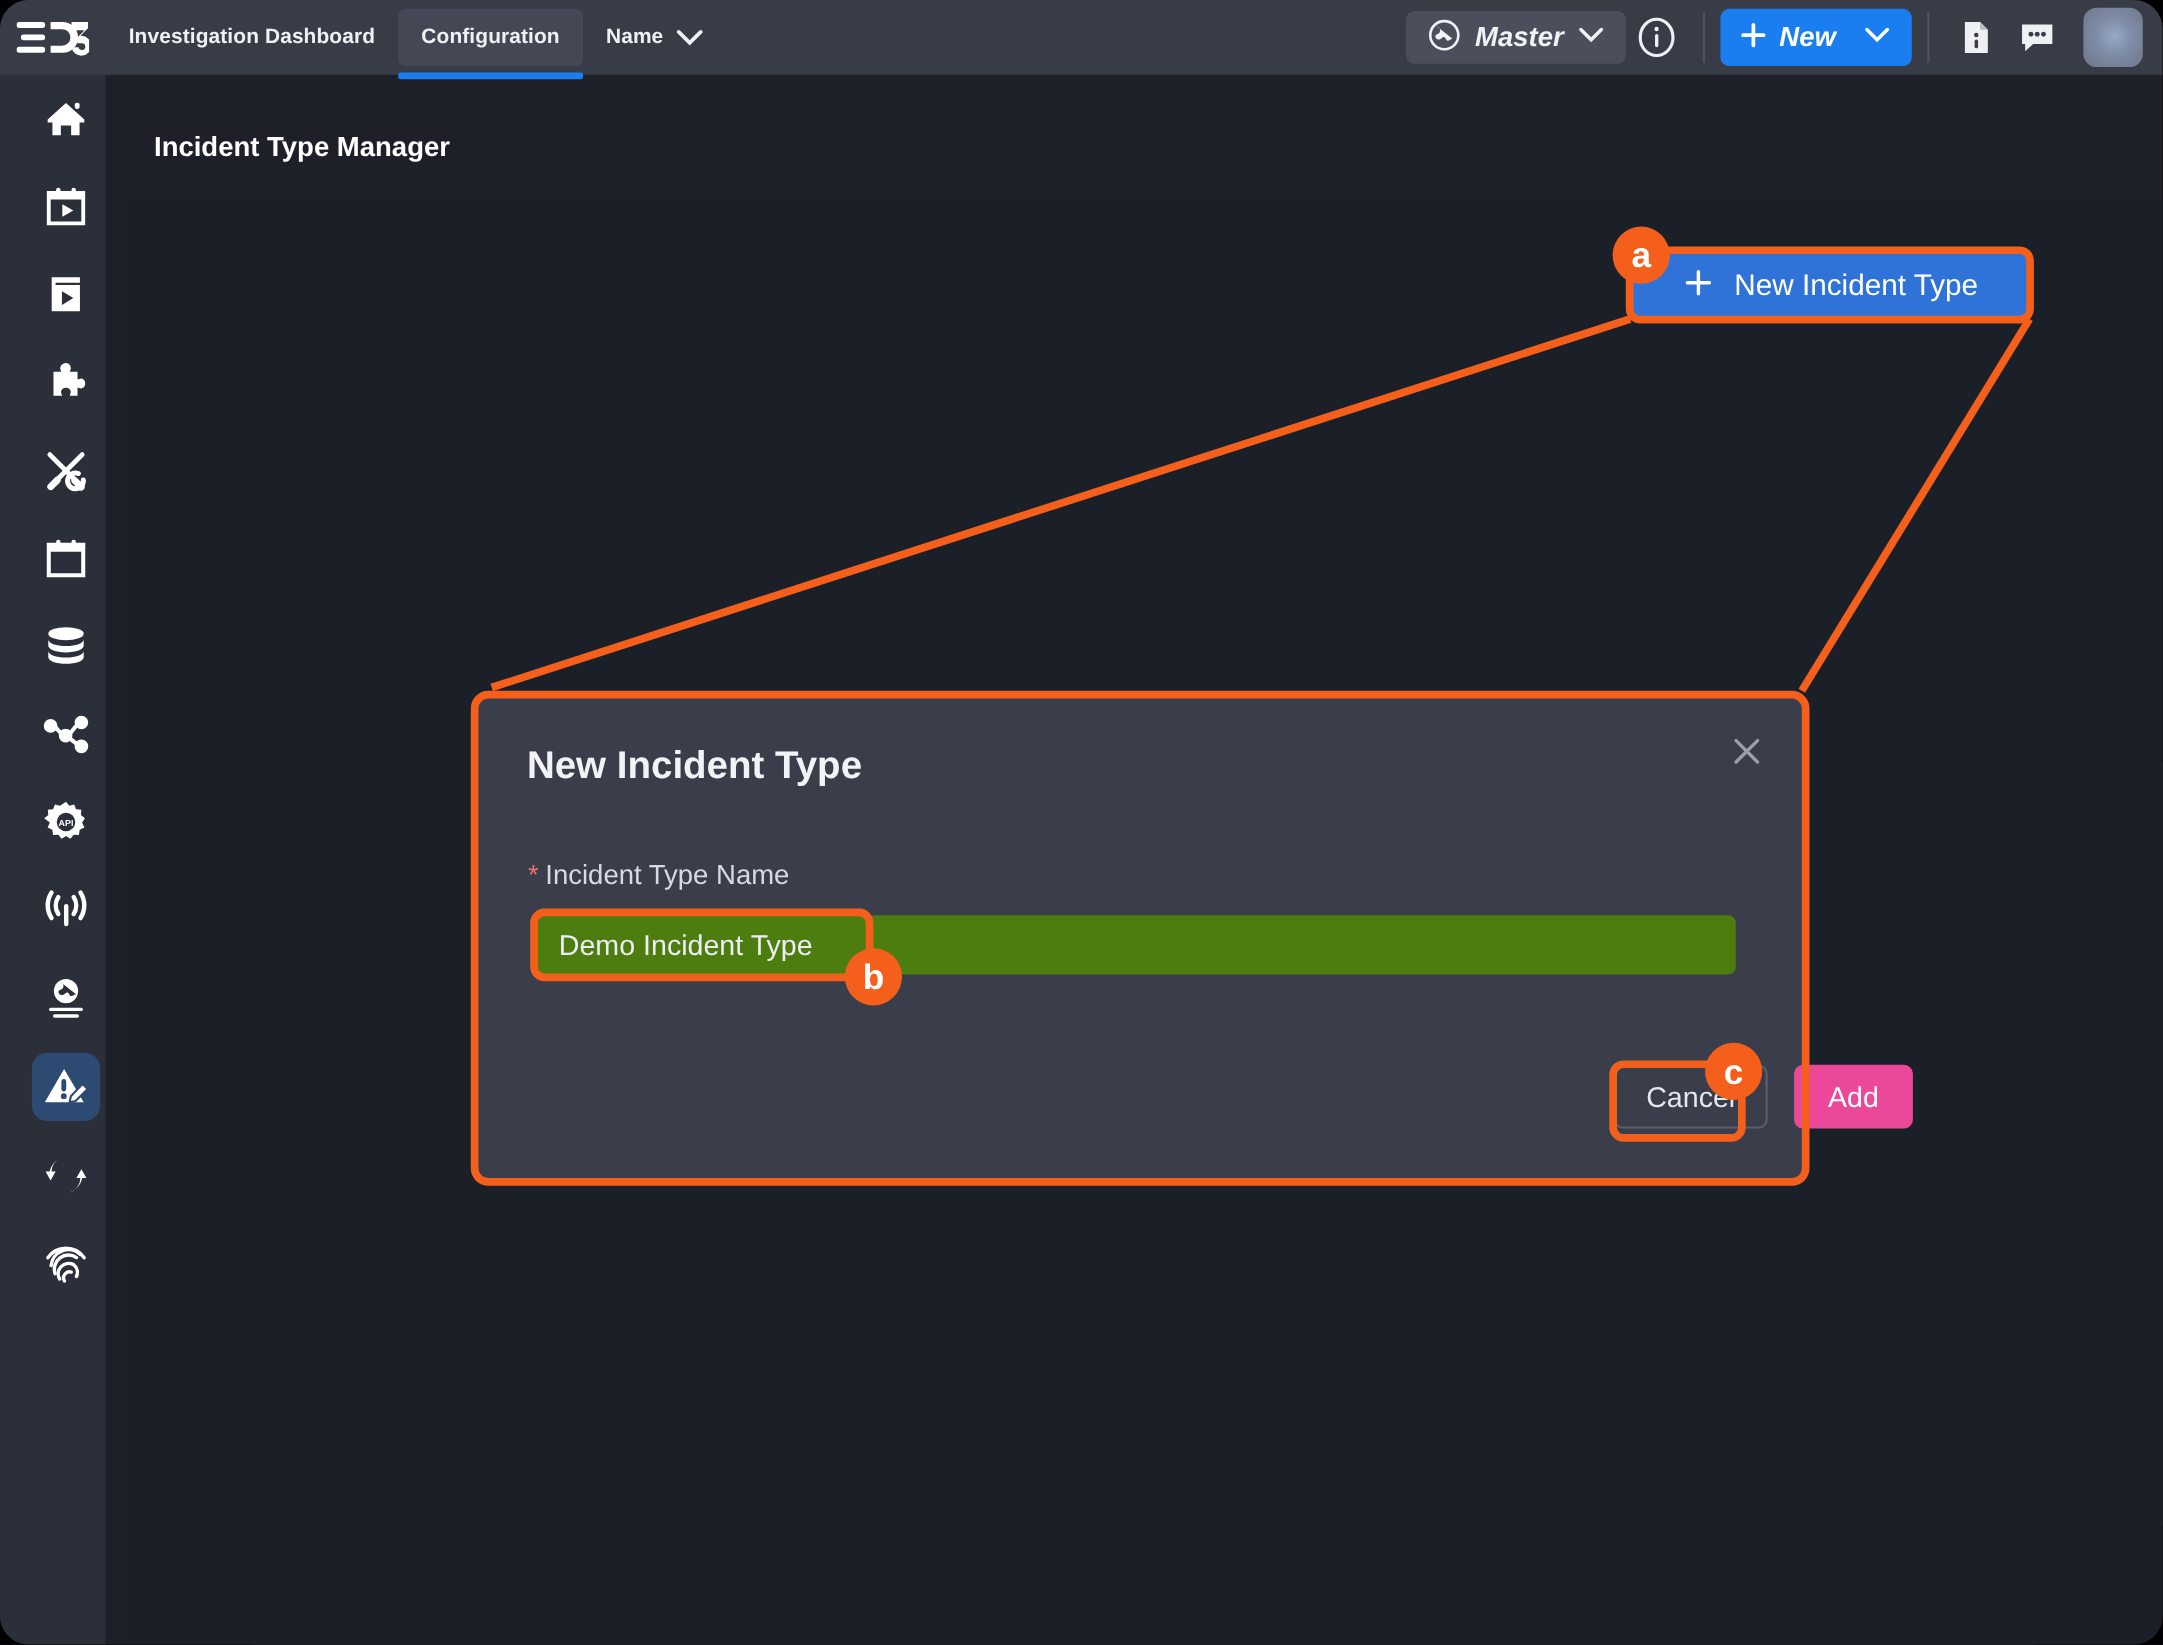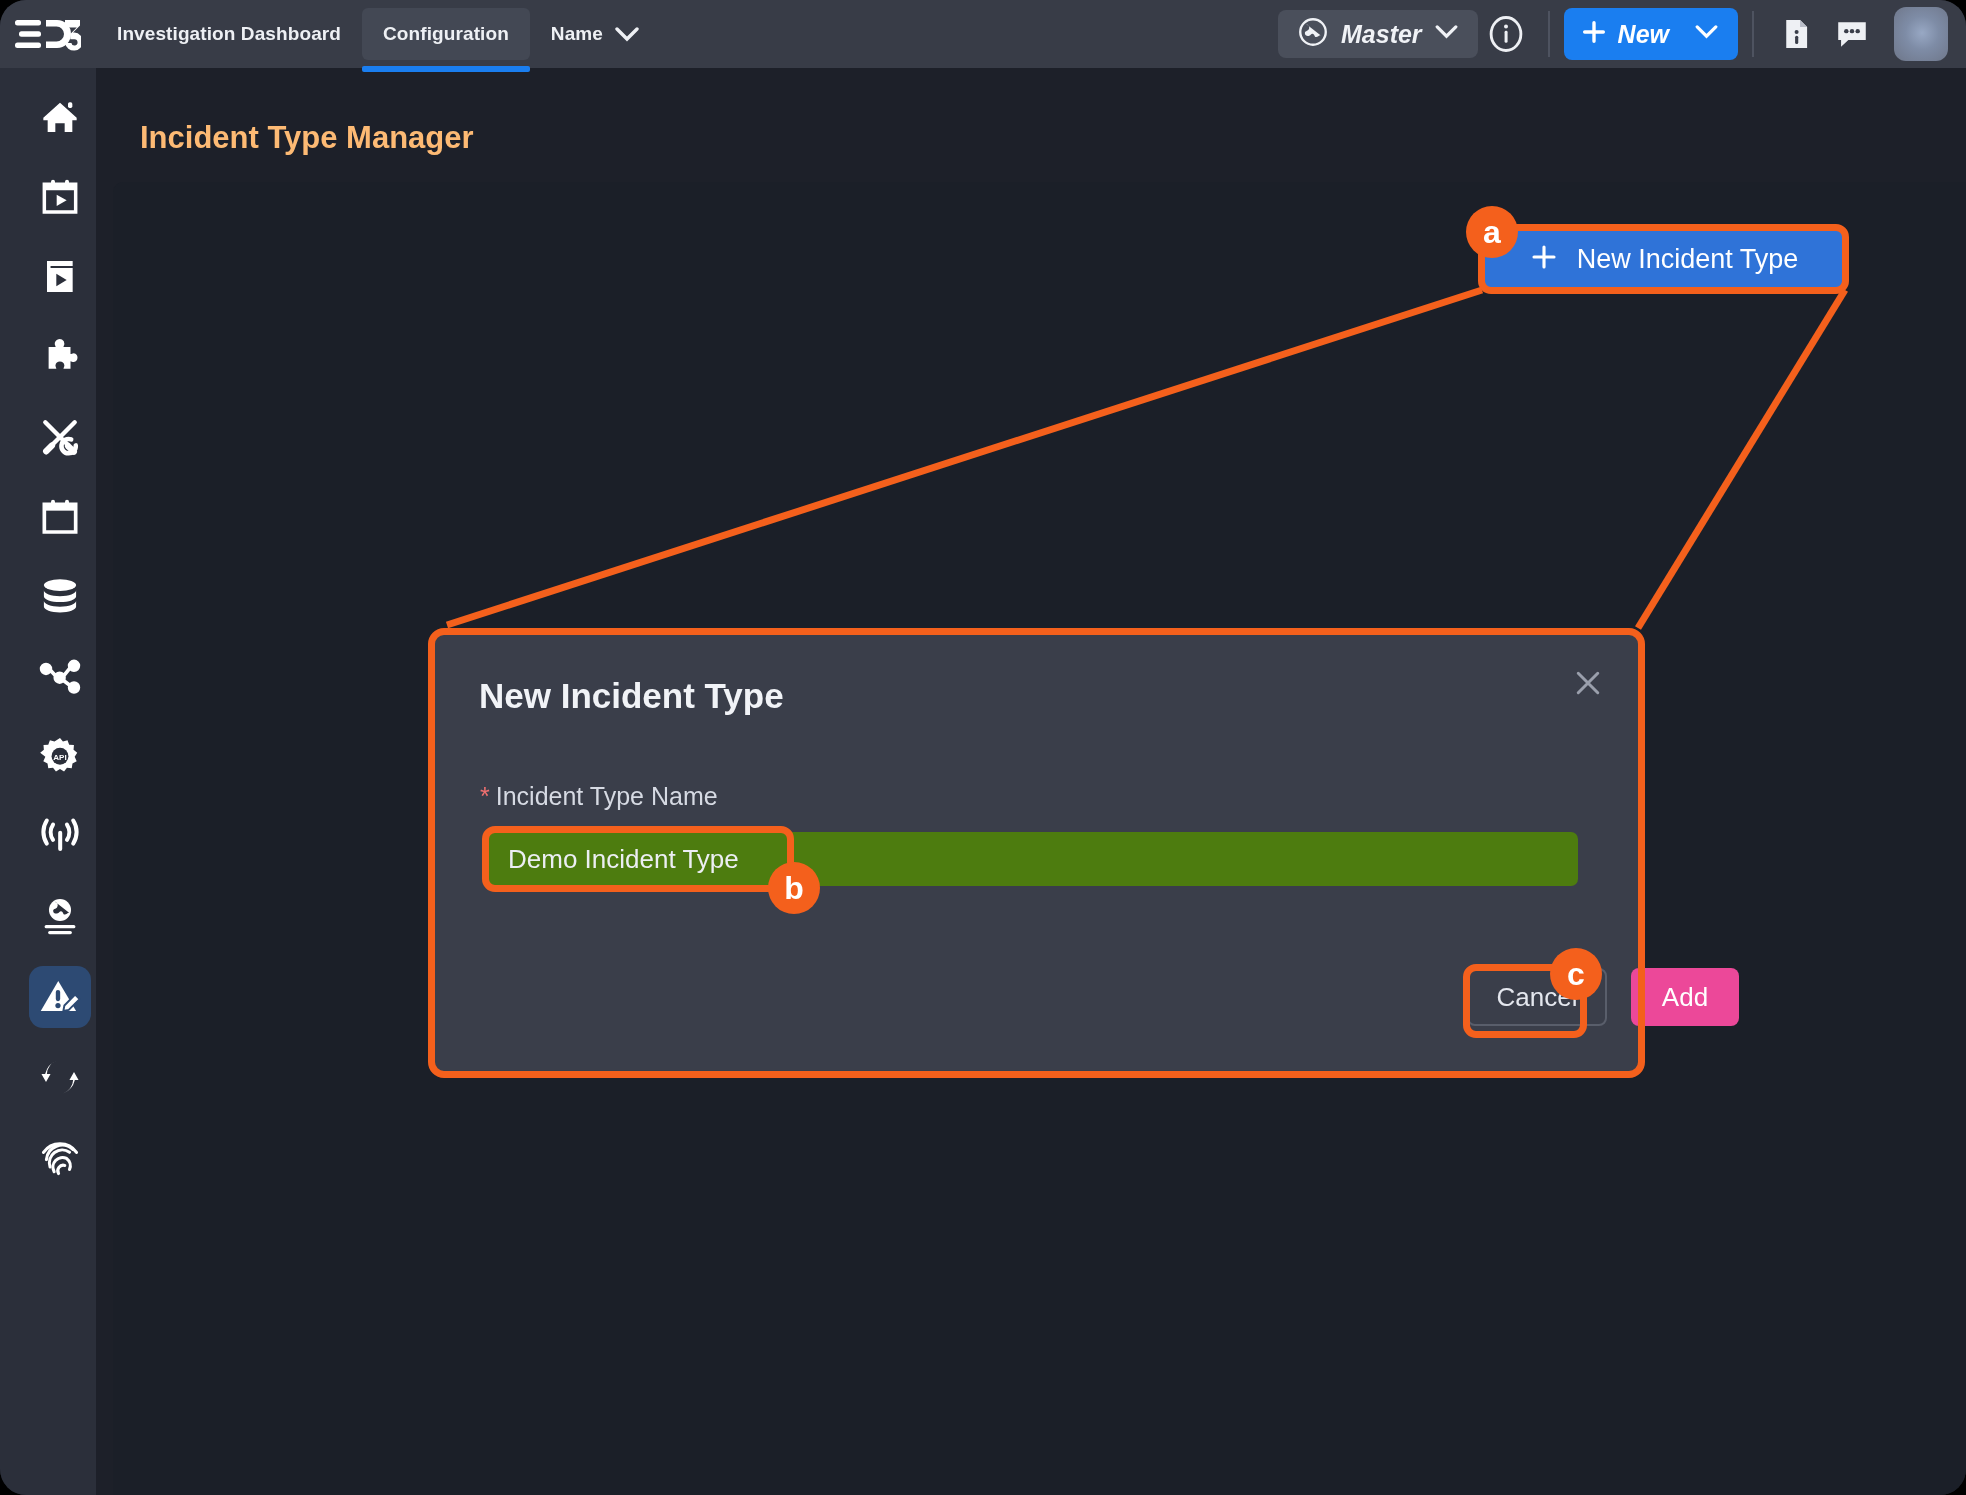--- a/index.html
+++ b/index.html
@@ -74,33 +74,33 @@
   }
 
   
   #sidebar {
     position: absolute; left: 0; top: 68px;
     width: 96px; height: 1427px;
     background: #2b2f3a;
   }
   .side-item {
     width: 120px; height: 80px;
-    display: flex; align-items: flex-end; justify-content: center;
+    display: flex; align-items: center; justify-content: center;
     cursor: pointer;
   }
   .side-item .box {
     width: 62px; height: 62px; border-radius: 14px;
     display: flex; align-items: center; justify-content: center;
   }
   .side-item.active .box { background: #2d4a73; }
 
   
   #page-title {
     position: absolute; left: 140px; top: 120px;
-    color: #fdba74; font-size: 31px; font-weight: 700;
+    color: #ffffff; font-size: 25px; font-weight: 700;
   }
   #content-panel {
     position: absolute; left: 113px; top: 182px;
     width: 1853px; height: 1313px;
     background: #1b1f28;
     border-top-left-radius: 10px;
   }
 
   #search-wrap {
     position: absolute; left: 240px; top: 232px;

